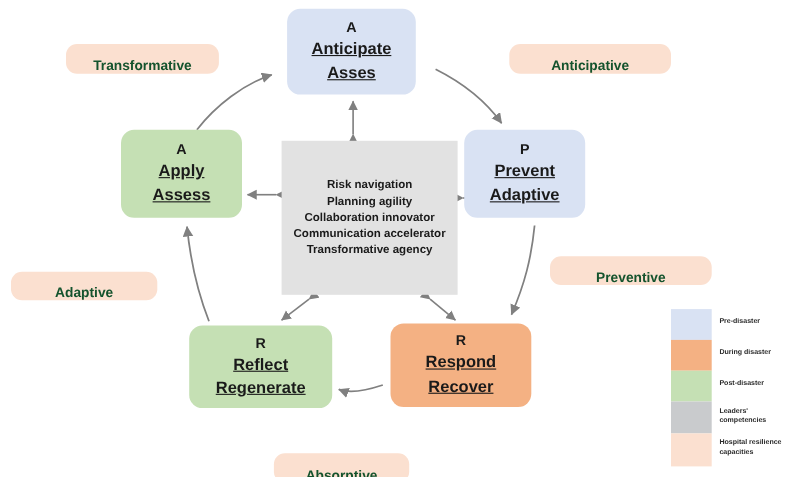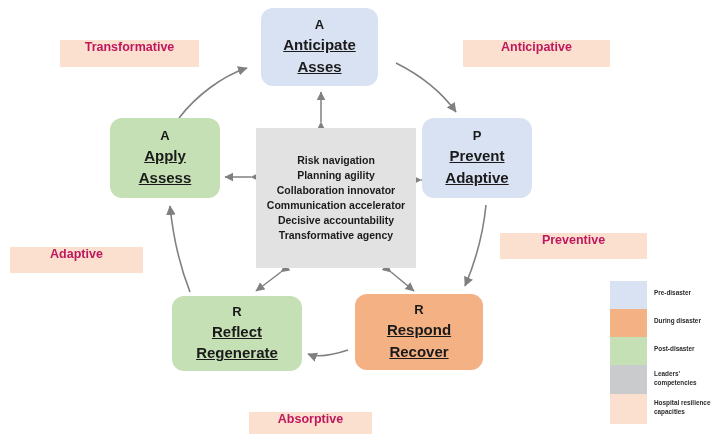--- a/index.html
+++ b/index.html
@@ -46,23 +46,24 @@
     box-sizing:border-box;
   }
   .centre .line{
     font-size:10.5px;font-weight:bold;color:#1a1a1a;line-height:1.42;white-space:nowrap;
   }
 
   
   .cap{
     position:absolute;
     background:#fbe0d0;
-    display:flex;align-items:flex-start;justify-content:center;
-    font-size:12.5px;font-weight:bold;color:#be185d;
+    display:flex;align-items:flex-end;justify-content:center;
+    font-size:12.5px;font-weight:bold;color:#14532d;
     box-sizing:border-box;
+    border-radius:10px;
   }
   .cap-transformative{left:60px;top:40px;width:139px;height:27px;}
   .cap-anticipative  {left:463px;top:40px;width:147px;height:27px;}
   .cap-adaptive      {left:10px;top:247px;width:133px;height:26px;}
   .cap-preventive    {left:500px;top:233px;width:147px;height:26px;}
   .cap-absorptive    {left:249px;top:412px;width:123px;height:27px;}
 
   
   .legend{position:absolute;left:610px;top:281px;width:108px;height:143px;}
   .legend-row{
@@ -150,21 +151,20 @@
     <span class="letter">A</span>
     <span class="word">Apply</span>
     <span class="word">Assess</span>
   </div>
 
   <div class="centre">
     <span class="line">Risk navigation</span>
     <span class="line">Planning agility</span>
     <span class="line">Collaboration innovator</span>
     <span class="line">Communication accelerator</span>
-    <span class="line">Decisive accountability</span>
     <span class="line">Transformative agency</span>
   </div>
 
   <div class="legend">
     <div class="legend-row" style="top:0px;height:28px;">
       <div class="swatch" style="height:28px;background:#d9e2f3;"></div>
       <div class="legend-label" style="margin-top:8px;">Pre-disaster</div>
     </div>
     <div class="legend-row" style="top:28px;height:28px;">
       <div class="swatch" style="height:28px;background:#f4b183;"></div>

